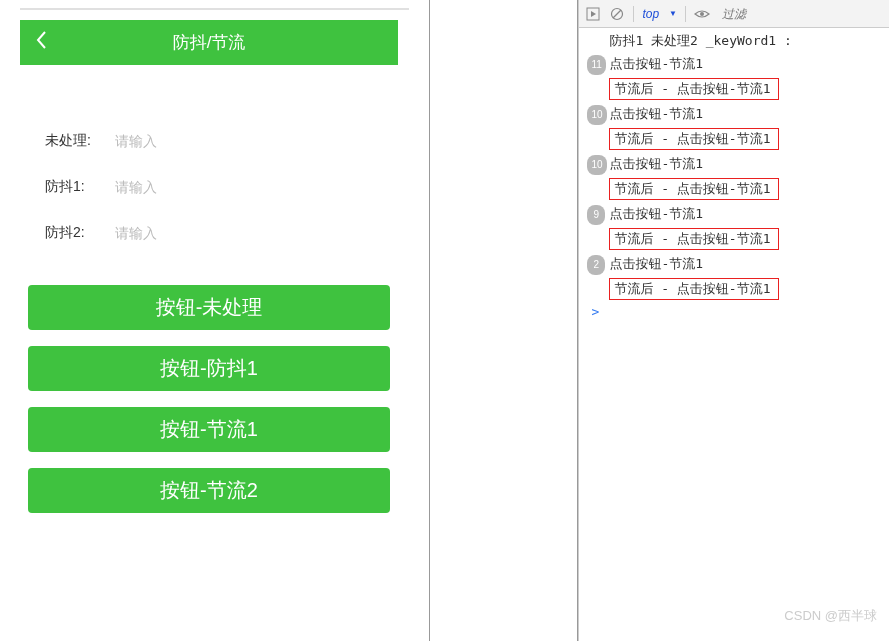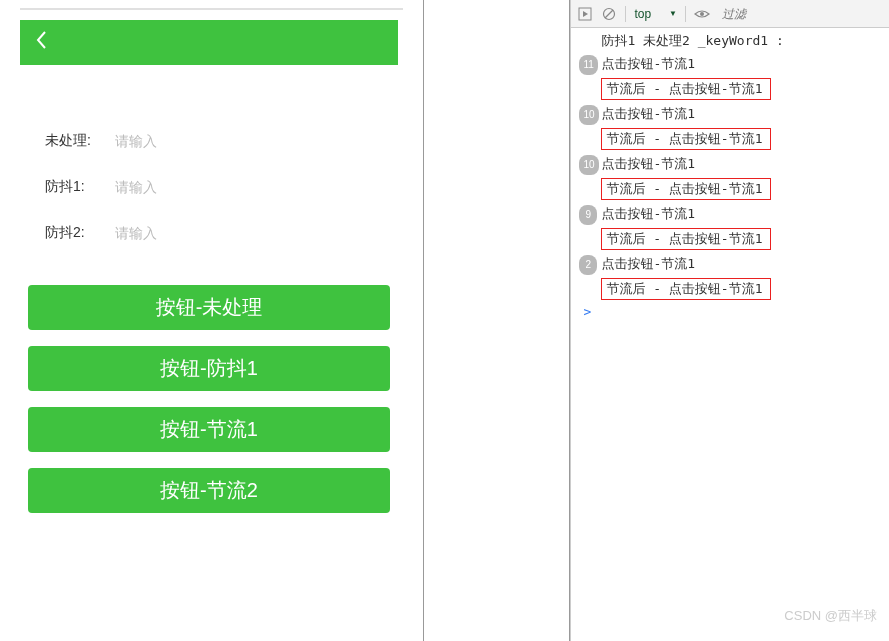--- a/index.html
+++ b/index.html
@@ -28,21 +28,21 @@
     
     
     .middle-panel { width: 150px; border-right: 1px solid #999; }
     
     
     .right-panel { flex: 1; display: flex; flex-direction: column; border-left: 1px solid #ccc; }
     
     .toolbar { height: 28px; border-bottom: 1px solid #ccc; display: flex; align-items: center; padding: 0 6px; gap: 8px; background: #f3f3f3; }
     .tb-icon { width: 16px; height: 16px; display: flex; align-items: center; justify-content: center; color: #5a5a5a; }
     .tb-sep { width: 1px; height: 16px; background: #ccc; }
-    .tb-select { font-size: 12px; color: #14532d; border: none; background: none; cursor: pointer; display: flex; align-items: center; gap: 18px; }
+    .tb-select { font-size: 12px; color: #1d4ed8; border: none; background: none; cursor: pointer; display: flex; align-items: center; gap: 10px; font-style: italic; }
     .tb-filter { flex: 1; border: none; outline: none; font-size: 12px; padding: 2px 4px; background: transparent; font-style: italic; }
     
     .console-body { flex: 1; padding: 4px 8px; font-size: 13px; font-family: Consolas, monospace; overflow: hidden; }
     .log-line { padding: 2px 0 2px 22px; position: relative; line-height: 20px; color: #303030; }
     .log-header { padding-left: 22px; color: #303030; padding-bottom: 2px; }
     .badge { position: absolute; left: 0; top: 3px; min-width: 18px; height: 20px; border-radius: 8px; background: #b8b8b8; color: #fff; font-size: 10px; display: flex; align-items: center; justify-content: center; padding: 0 4px; font-family: sans-serif; }
     .boxed { border: 1.5px solid #ea2020; padding: 0 4px; display: inline-block; min-width: 170px; }
     .prompt-line { color: #367cf1; padding-left: 4px; margin-top: 2px; }
     
     .watermark { position: absolute; bottom: 16px; right: 12px; color: #ccc; font-size: 13px; margin-left: 8px; }
@@ -54,20 +54,21 @@
 
   <div class="left-panel">
     <div class="top-border"></div>
     <div class="mobile-frame">
       <div class="header-bar">
         <span class="back-arrow">
           <svg width="12" height="20" viewBox="0 0 12 20">
               <path d="M10 2 L3 10 L10 18" stroke="#fff" stroke-width="2" fill="none"></path>
             </svg>
         </span>
+        <span class="header-title">防抖/节流</span>
       </div>
 
       <div class="form-area">
         <div class="form-row">
           <span class="form-label">未处理:</span>
           <input class="form-input" placeholder="请输入" style="">
         </div>
         <div class="form-row">
           <span class="form-label">防抖1:</span>
           <input class="form-input" placeholder="请输入" style="">

